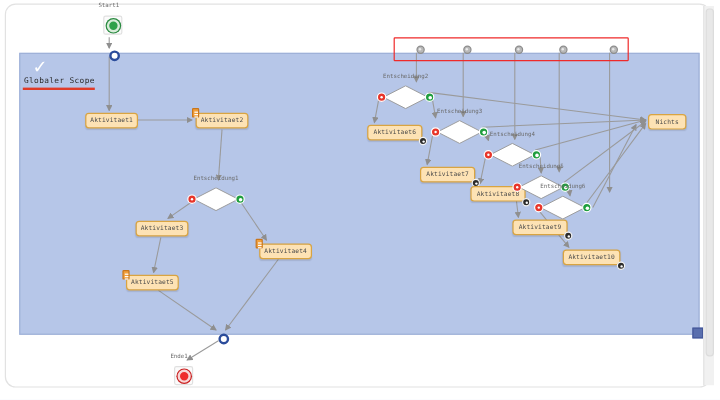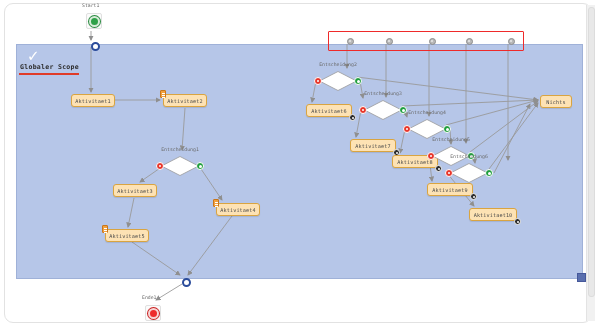--- a/index.html
+++ b/index.html
@@ -67,21 +67,21 @@
     width: 16px; height: 16px;
     color: #ffffff;
     font-size: 15px;
     line-height: 16px;
     font-weight: bold;
   }
   .scope-label {
     position: absolute;
     left: 3px; top: 18px;
     font-size: 6.5px;
-    font-weight: bold;
+    font-weight: normal;
     color: #2b2b2b;
     letter-spacing: 0.3px;
     white-space: nowrap;
     font-family: "DejaVu Sans Mono", "Liberation Mono", monospace;
   }
   .scope-underline {
     position: absolute;
     left: 2px; top: 28px;
     width: 60px; height: 2px;
     background: #e03b28;

